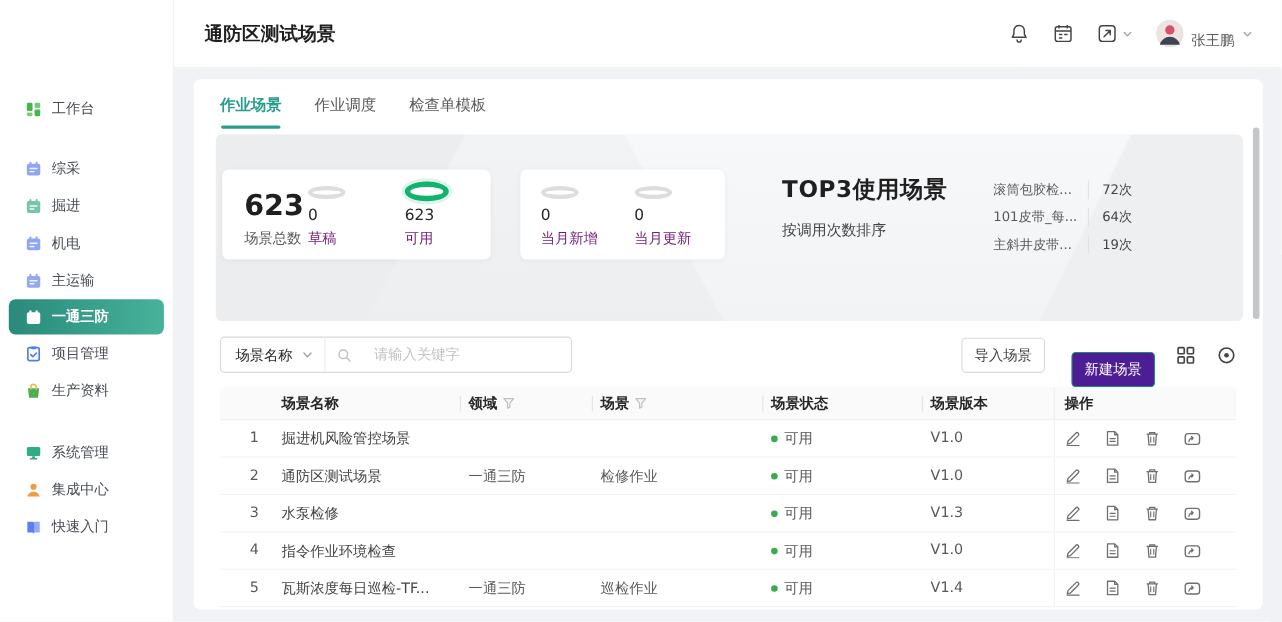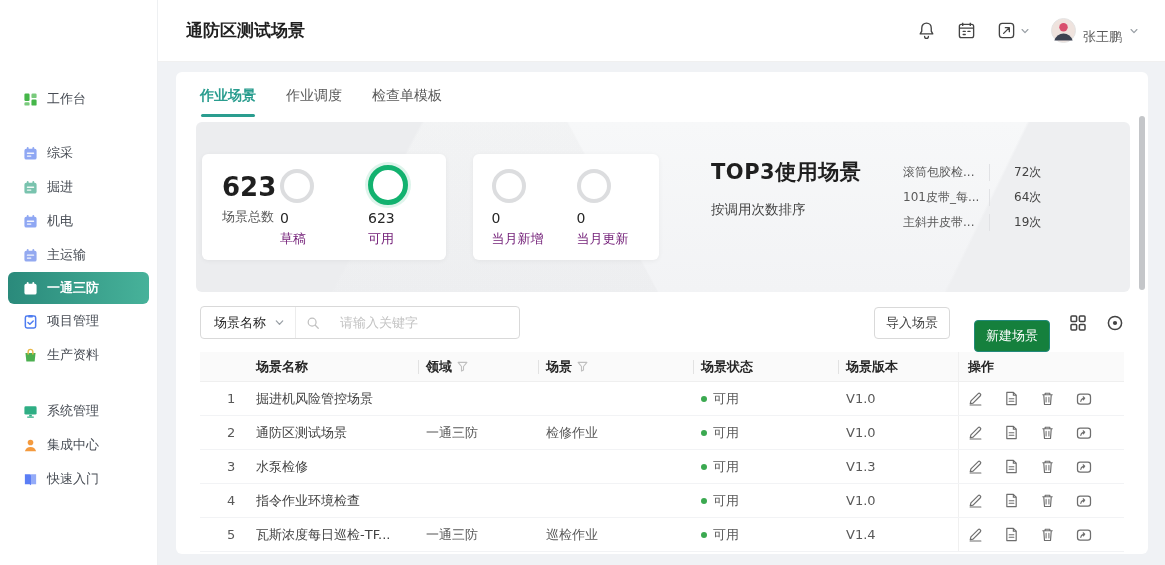--- a/index.html
+++ b/index.html
@@ -66,21 +66,21 @@
   
   .banner {
     position:absolute; left:20px; top:50px; width:934px; height:170px; border-radius:6px;
     background:
       linear-gradient(118deg, #ecedef 0%, #ecedef 22%, rgba(236,237,239,0) 22.3%),
       linear-gradient(296deg, #eeeff1 0%, #eeeff1 18%, rgba(238,239,241,0) 18.3%),
       linear-gradient(62deg, rgba(0,0,0,0.02) 45%, rgba(0,0,0,0) 45.2%),
       linear-gradient(180deg,#f7f8f9 0%, #f2f3f5 100%);
   }
   .stat-card {
-    position:absolute; top:32px; height:106px; background:#fff; border-radius:6px;
+    position:absolute; top:32px; height:82px; background:#fff; border-radius:6px;
     box-shadow:0 1px 5px rgba(0,0,0,0.05); display:flex; padding:15px 14px 10px 20px;
   }
   .stat-card.c1 { left:6px; width:244px; }
   .stat-card.c2 { left:277px; width:186px; justify-content:space-around; padding-left:8px; padding-right:8px; }
   .total-block { width:88px; padding-top:4px; }
   .total-value { font-size:26px; font-weight:bold; color:#1f1f1f; line-height:1.1; }
   .total-label { font-size:13px; color:#595959; margin-top:6px; }
   .ring-col { display:flex; flex-direction:column; align-items:flex-start; width:64px; }
   .ring { width:34px; height:34px; border:4px solid #dcdddf; border-radius:50%; background:#fff; margin-bottom:7px; }
   .ring.green { width:40px; height:40px; border:5px solid #12b26f; box-shadow:0 0 0 3px rgba(18,178,111,0.14); margin-top:-4px; margin-bottom:5px; }
@@ -88,41 +88,41 @@
   .ring-label { font-size:13px; color:#701a75; margin-top:4px; white-space:nowrap; }
 
   
   .top3 { position:absolute; left:515px; top:36px; display:flex; gap:16px; }
   .top3-head { width:176px; }
   .top3-title { font-size:21px; font-weight:bold; color:#1f1f1f; letter-spacing:0.5px; }
   .top3-sub { font-size:13.5px; color:#434343; margin-top:15px; }
   .top3-list { padding-top:2px; }
   .t3-row { display:flex; align-items:center; height:25px; }
   .t3-name { width:76px; font-size:12px; color:#595959; white-space:nowrap; overflow:hidden; }
-  .t3-count { border-left:1px solid #e1e2e5; margin-left:10px; padding-left:24px; font-size:12px; color:#434343; }
+  .t3-count { border-left:1px solid #e1e2e5; margin-left:10px; padding-left:12px; font-size:12px; color:#434343; }
 
   
   .toolbar { position:absolute; left:24px; top:234px; width:924px; height:34px; }
   .search-group {
     position:absolute; left:0; top:0; width:320px; height:33px;
     border:1px solid #d9d9d9; border-radius:4px; display:flex; align-items:center; background:#fff;
   }
   .field-select {
     display:flex; align-items:center; gap:8px; padding:0 10px 0 13px; height:100%;
     border-right:1px solid #ececec; cursor:pointer;
   }
   .field-select-label { font-size:13px; color:#262626; white-space:nowrap; }
   .search-box { display:flex; align-items:center; flex:1; padding-left:10px; gap:20px; }
   .search-input { border:none; outline:none; flex:1; font-size:13px; color:#262626;
     font-family:"DejaVu Sans","Liberation Sans",sans-serif; background:transparent; }
   .search-input::placeholder { color:#c3c3c3; }
   .toolbar-right { position:absolute; right:0; top:0; display:flex; align-items:center; gap:19px; height:33px; }
   .btn { height:32px; padding:0 11px; border-radius:4px; font-size:13px; display:flex; align-items:center; cursor:pointer; }
   .btn-plain { background:#fff; border:1px solid #d9d9d9; color:#434343; margin-right:5px; }
-  .btn-primary { background:#15803d; border:1px solid #23897b; color:#fff;margin-top:27px; }
+  .btn-primary { background:#4c1d95; border:1px solid #23897b; color:#fff;margin-top:27px; }
   .tool-icon { color:#434343; cursor:pointer; }
 
   
   .table { position:absolute; left:24px; top:280px; width:924px; font-size:13px; }
   .trow {
     display:grid; grid-template-columns:56px 170px 120px 155px 145px 112px 166px;
     align-items:center;
   }
   .thead { height:30px; background:#fafafa; color:#262626; font-weight:bold; border-bottom:1px solid #efefef; }
   .th { position:relative; display:flex; align-items:center; gap:5px; height:100%; }

